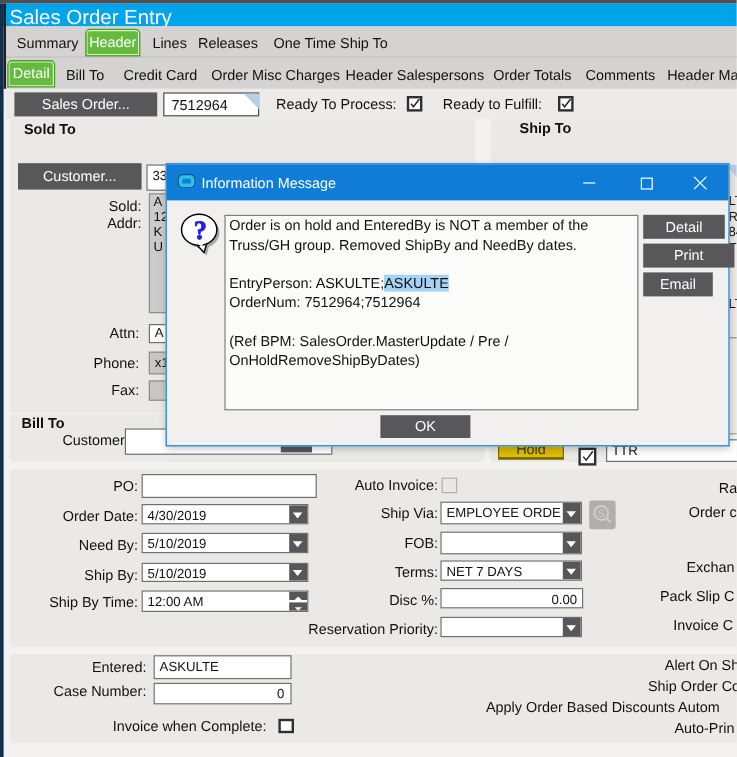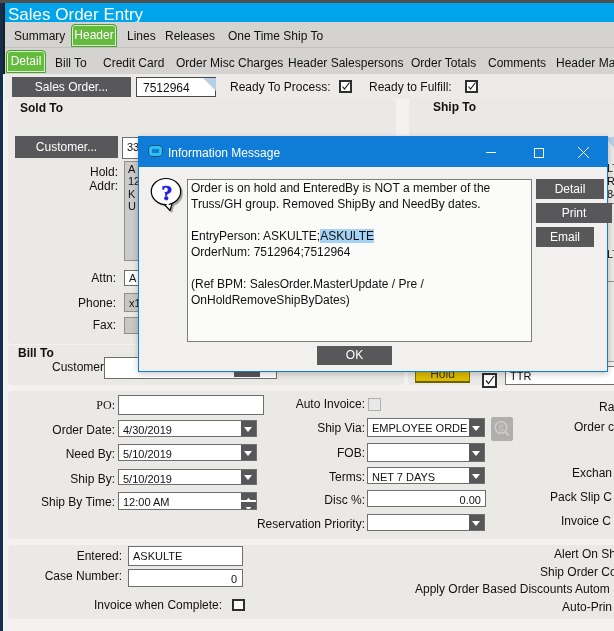--- a/index.html
+++ b/index.html
@@ -77,21 +77,21 @@
 <div class="panel" style="left:8px;top:345px;width:396px;height:40px;"></div>
 <div class="panel" style="left:408px;top:366px;width:206px;height:19px;border-radius:4px 0 0 4px;"></div>
 <div class="panel" style="left:8px;top:391px;width:606px;height:148px;border-radius:4px 0 0 4px;"></div>
 <div class="panel" style="left:8px;top:545px;width:606px;height:74px;border-radius:4px 0 0 4px;"></div>
 
 <div class="lbl" style="left:20px;top:101px;font-weight:bold;">Sold To</div>
 <div class="dbtn" style="left:15px;top:136px;width:103px;height:22px;line-height:22px;">Customer...</div>
 <div class="fld" style="left:122px;top:137px;width:70px;height:20px;">
     <span>331</span>
   </div>
-<div class="rlbl" style="left:40px;top:165px;width:78px;">Hold:</div>
+<div class="rlbl" style="left:40px;top:165px;width:78px;">Sold:</div>
 <div class="rlbl" style="left:40px;top:179px;width:78px;">Addr:</div>
 <div class="abs" style="left:124px;top:161px;width:70px;height:100px;background:#cbcbcb;border:1px solid #8f8f8f;font-size:11px;color:#111;line-height:12.3px;padding:1px 0 0 3px;box-sizing:border-box;">A<br>12<br>K<br>U</div>
 <div class="rlbl" style="left:40px;top:271px;width:76px;">Attn:</div>
 <div class="fld" style="left:124px;top:270px;width:70px;height:14px;">
     <span style="padding-top:1px;">A</span>
   </div>
 <div class="rlbl" style="left:40px;top:296px;width:76px;">Phone:</div>
 <div class="fld" style="left:124px;top:293px;width:70px;height:17px;background:#c9c7c5;border-color:#8f8f8f;">
     <span>x1</span>
   </div>
@@ -122,21 +122,21 @@
 <div class="abs" style="left:415px;top:365px;width:55px;height:18px;background:#ddbc00;border:1px solid #7a6f00;border-bottom:2px solid #6b6200;color:#3e3800;font-size:12px;text-align:center;line-height:16px;box-sizing:border-box;">Hold</div>
 <div class="cb" style="left:482px;top:373px;width:11px;height:11px;">
     <svg width="11" height="11">
       <polyline points="2,5.5 4.5,8.5 10,1" fill="none" stroke="#222" stroke-width="1.2"></polyline>
     </svg>
   </div>
 <div class="fld" style="left:505px;top:366px;width:120px;height:17px;">
     <span>TTR</span>
   </div>
 
-<div class="rlbl" style="left:40px;top:398px;width:75px;font-family:Liberation Serif, serif;">PO:</div>
+<div class="rlbl" style="left:40px;top:398px;width:75px;">PO:</div>
 <div class="fld" style="left:118px;top:395px;width:144px;height:18px;">
     <span></span>
   </div>
 
 <div class="rlbl" style="left:40px;top:423px;width:75px;">Order Date:</div>
 <div class="fld" style="left:118px;top:420px;width:137px;height:15px;">
     <span>4/30/2019</span>
     <div class="ddbtn"></div>
   </div>
 
@@ -216,21 +216,21 @@
   </div>
 <div class="rlbl" style="left:34px;top:569px;width:88px;">Case Number:</div>
 <div class="fld" style="left:128px;top:569px;width:113px;height:16px;">
     <span style="text-align:right;padding-right:5px;">0</span>
   </div>
 <div class="lbl" style="left:94px;top:598px;">Invoice when Complete:</div>
 <div class="cb" style="left:232px;top:599px;width:9px;height:8px;"></div>
 
 <div class="lbl" style="left:554px;top:547px;">Alert On Sh</div>
 <div class="lbl" style="left:540px;top:565px;">Ship Order Co</div>
-<div class="lbl" style="left:415px;top:582px;text-align:center;">Apply Order Based Discounts Autom</div>
+<div class="lbl" style="left:405px;top:582px;text-align:center;">Apply Order Based Discounts Autom</div>
 <div class="lbl" style="left:562px;top:600px;">Auto-Prin</div>
 
 <div class="abs" style="left:138px;top:136px;width:468px;height:234px;border:1px solid #0f7cd6;
      background:#f1f0ef;box-shadow:0 2px 6px rgba(0,0,0,0.22);">
   <div class="abs" style="left:0;top:0;width:468px;height:30px;background:#0f7dd7;">
     <div class="abs" style="left:10px;top:9px;width:7px;height:4px;border:3px solid #2ec0e8;border-radius:3.5px;box-shadow:0 0 0 0.7px #0b3f66;"></div>
     <div class="abs" style="left:29px;top:9px;font-size:12px;color:#fff;">Information Message</div>
     <div class="abs" style="left:347px;top:15px;width:10px;height:1px;background:#fff;"></div>
     <div class="abs" style="left:395px;top:11px;width:8px;height:8px;border:1px solid #fff;"></div>
     <svg class="abs" style="left:439px;top:10px;" width="11" height="11">

